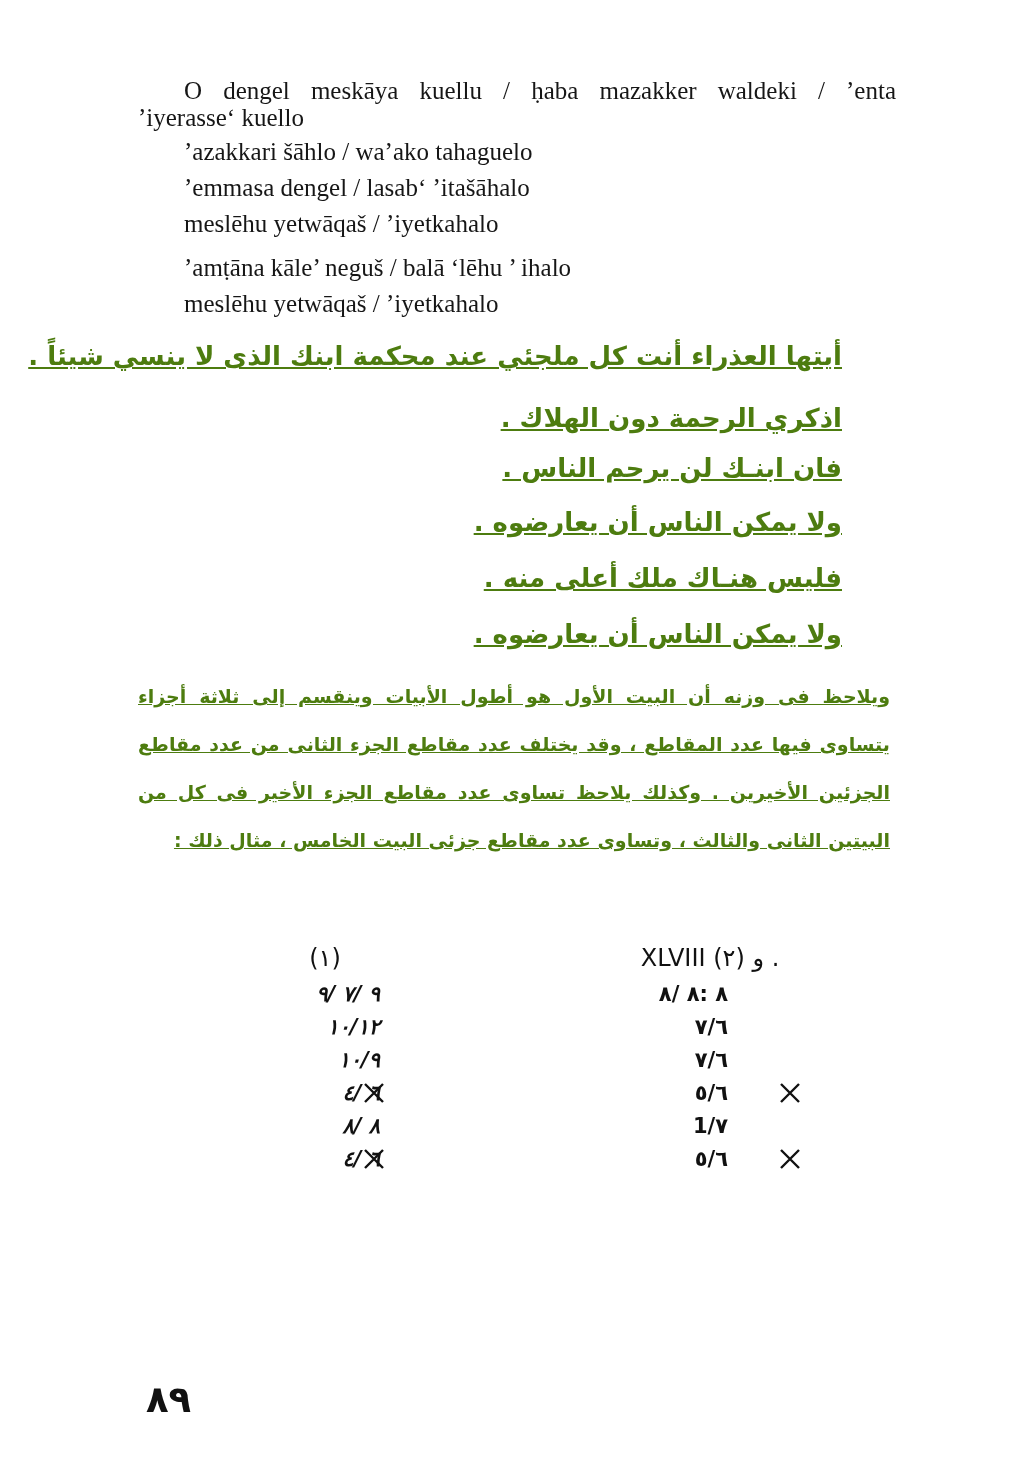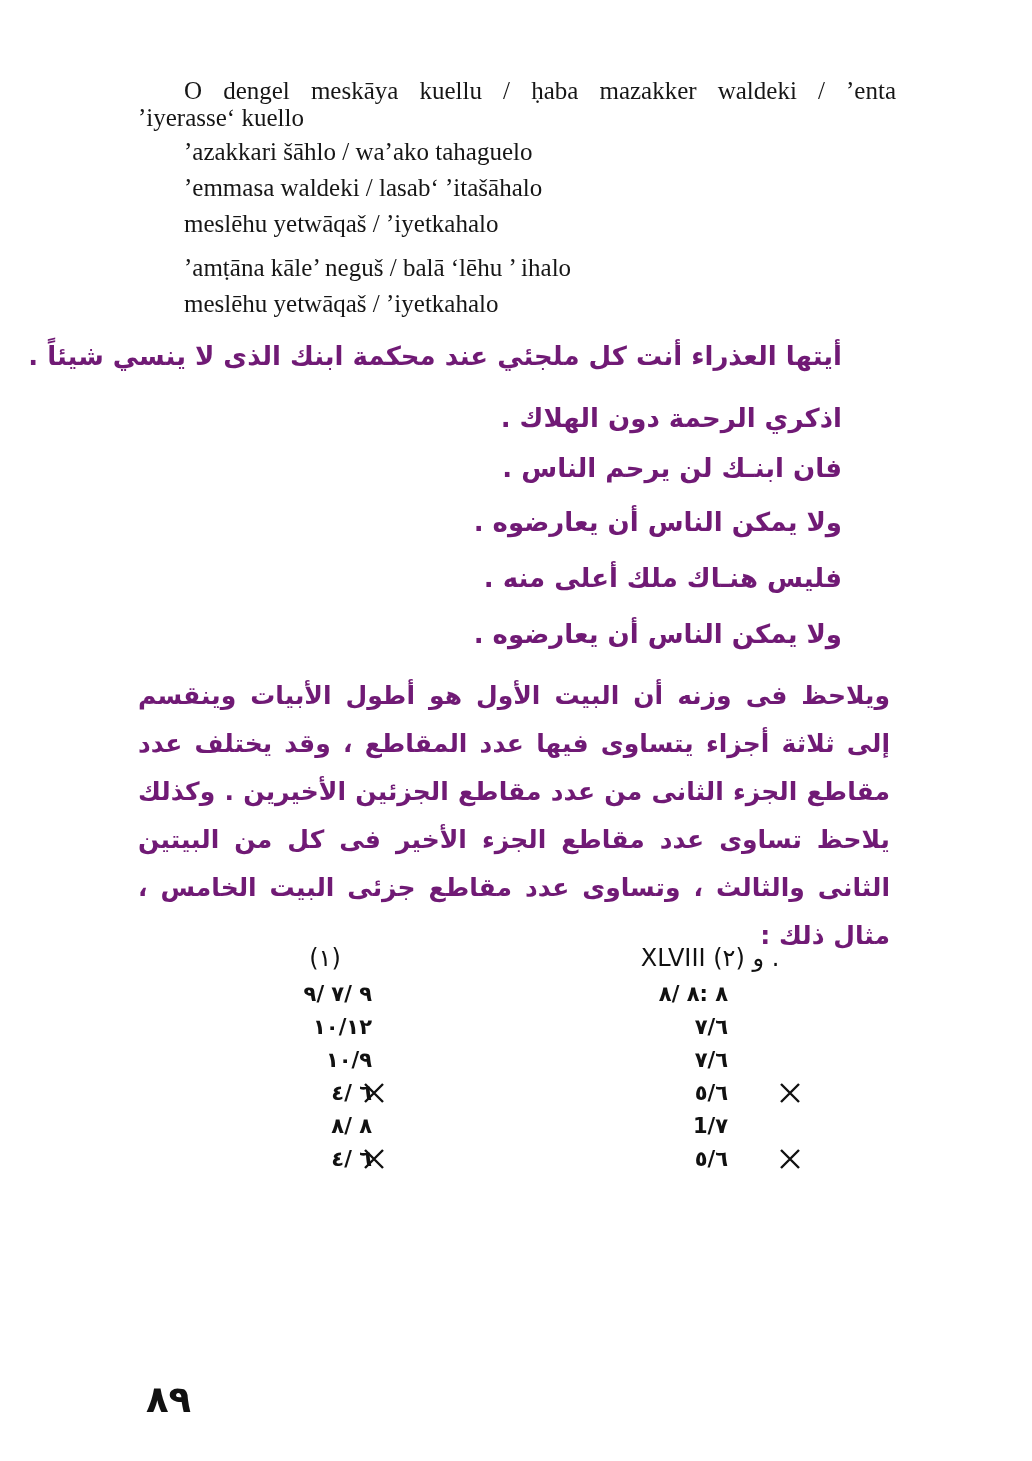--- a/index.html
+++ b/index.html
@@ -11,51 +11,51 @@
     .page { position: absolute; left: 0; top: 0; width: 1032px; height: 1461px; }
 
     
     .latin { font-family: "Liberation Serif", "DejaVu Serif", serif; font-size: 25px; line-height: 36px; color: #161616; }
     .ln { position: absolute; white-space: nowrap; }
     .ln-first { left: 184px; top: 66px; width: 712px; text-align: justify; text-align-last: justify; margin-top: 7px; }
     .ln-cont { left: 138px; top: 100px; }
     .ln-ind { left: 184px; }
 
     
-    .ar { font-family: "DejaVu Sans", sans-serif; direction: rtl; color: #701a75; font-weight: bold; }
+    .ar { font-family: "DejaVu Sans", sans-serif; direction: rtl; color: #4d7c0f; font-weight: bold; text-decoration: underline; }
     .poem { position: absolute; right: 190px; font-size: 26px; line-height: 36px; white-space: nowrap; text-align: right; }
-    .para { position: absolute; left: 138px; width: 752px; font-size: 25px; line-height: 48px; text-align: justify; }
+    .para { position: absolute; left: 138px; width: 752px; font-size: 19px; line-height: 48px; text-align: justify; }
     .para p { margin: 0; }
 
     
     .col { position: absolute; top: 938px; width: 260px; }
     .col-head { font-family: "DejaVu Sans", sans-serif; font-size: 24px; text-align: center; height: 40px; line-height: 40px; white-space: nowrap; }
     .row { height: 33px; line-height: 33px; position: relative; font-family: "DejaVu Sans", sans-serif; font-size: 21px; font-weight: bold; }
     .row .val { position: absolute; white-space: nowrap; direction: ltr; }
     .row .mark { position: absolute; font-family: "DejaVu Sans", sans-serif; font-weight: normal; font-size: 30px; line-height: 33px; }
     .col1 { left: 220px; }
     .col2 { left: 580px; }
-    .col1 .val { right: 108px; }
+    .col1 .val { right: 100px; font-style: italic; }
     .col1 .mark { left: 142px; }
     .col2 .val { right: 112px; }
     .col2 .mark { left: 198px; }
 
     .page-num { position: absolute; left: 146px; top: 1378px; font-family: "DejaVu Sans", sans-serif; font-weight: bold; font-size: 37px; }
     .mark-x svg { display: block; }
   </style>
 </head>
 <body>
 
 <div class="page">
 
   <div class="latin">
     <div class="ln ln-first" style="top:66px">O dengel meskāya kuellu / ḥaba mazakker waldeki / ’enta</div>
     <div class="ln ln-cont" style="top:100px">’iyerasse‘ kuello</div>
     <div class="ln ln-ind" style="top:134px">’azakkari šāhlo / wa’ako tahaguelo</div>
-    <div class="ln ln-ind" style="top:170px">’emmasa waldeki / lasab‘ ’itašāhalo</div>
+    <div class="ln ln-ind" style="top:170px">’emmasa dengel / lasab‘ ’itašāhalo</div>
     <div class="ln ln-ind" style="top:206px">meslēhu yetwāqaš / ’iyetkahalo</div>
     <div class="ln ln-ind" style="top:250px">’amṭāna kāle’ neguš / balā ‘lēhu ’ ihalo</div>
     <div class="ln ln-ind" style="top:286px">meslēhu yetwāqaš / ’iyetkahalo</div>
   </div>
 
   <div>
     <div class="ar poem" style="top:338px; right:190px;">أيتها العذراء أنت كل ملجئي عند محكمة ابنك الذى لا ينسي شيئاً .</div>
     <div class="ar poem" style="top:400px; right:190px;">اذكري الرحمة دون الهلاك .</div>
     <div class="ar poem" style="top:450px; right:190px;">فان ابنـك لن يرحم الناس .</div>
     <div class="ar poem" style="top:504px; right:190px;">ولا يمكن الناس أن يعارضوه .</div>

